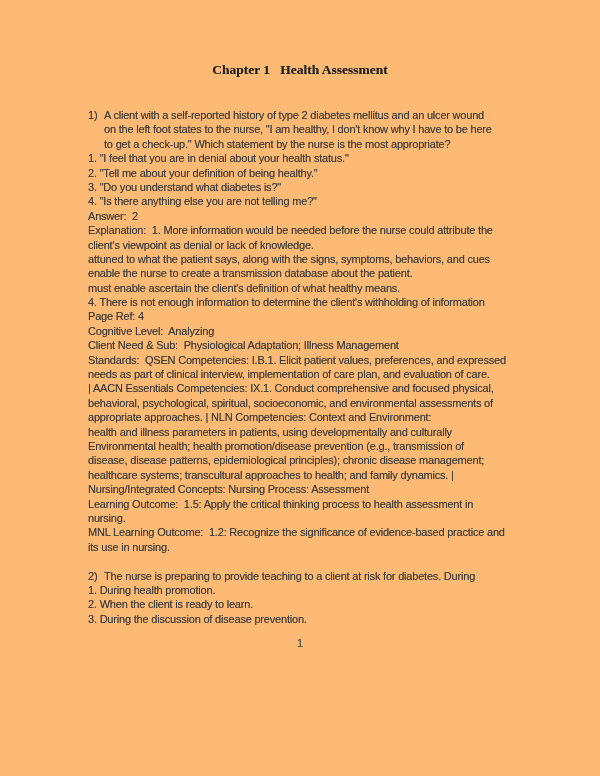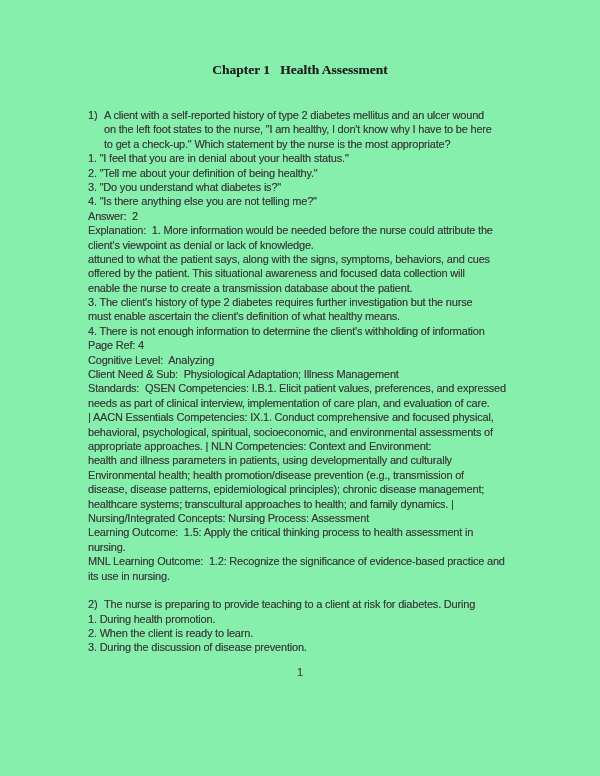--- a/index.html
+++ b/index.html
@@ -4,21 +4,21 @@
 <style>
   html, body {
     margin: 0;
     padding: 0;
     background: #ffffff;
   }
   .page {
     position: relative;
     width: 600px;
     height: 776px;
-    background: #86efac;
+    background: #fdba74;
     overflow: hidden;
     font-family: "Liberation Sans", sans-serif;
     font-size: 11px;
     letter-spacing: -0.2px;
     color: #3a3a3a;
     text-shadow: 0 0 0.5px rgba(60,60,60,0.55);
   }
   .title {
     margin: 0;
     padding-top: 62px;
@@ -75,23 +75,21 @@
       <div class="line">1. "I feel that you are in denial about your health status."</div>
       <div class="line">2. "Tell me about your definition of being healthy."</div>
       <div class="line">3. "Do you understand what diabetes is?"</div>
       <div class="line">4. "Is there anything else you are not telling me?"</div>
 
       <div class="line">Answer:  2</div>
 
       <div class="line">Explanation:  1. More information would be needed before the nurse could attribute the</div>
       <div class="line">client's viewpoint as denial or lack of knowledge.</div>
       <div class="line">attuned to what the patient says, along with the signs, symptoms, behaviors, and cues</div>
-      <div class="line">offered by the patient. This situational awareness and focused data collection will</div>
       <div class="line">enable the nurse to create a transmission database about the patient.</div>
-      <div class="line">3. The client's history of type 2 diabetes requires further investigation but the nurse</div>
       <div class="line">must enable ascertain the client's definition of what healthy means.</div>
       <div class="line">4. There is not enough information to determine the client's withholding of information</div>
 
       <div class="line">Page Ref: 4</div>
       <div class="line">Cognitive Level:  Analyzing</div>
       <div class="line">Client Need &amp; Sub:  Physiological Adaptation; Illness Management</div>
 
       <div class="line">Standards:  QSEN Competencies: I.B.1. Elicit patient values, preferences, and expressed</div>
       <div class="line">needs as part of clinical interview, implementation of care plan, and evaluation of care.</div>
       <div class="line">| AACN Essentials Competencies: IX.1. Conduct comprehensive and focused physical,</div>

